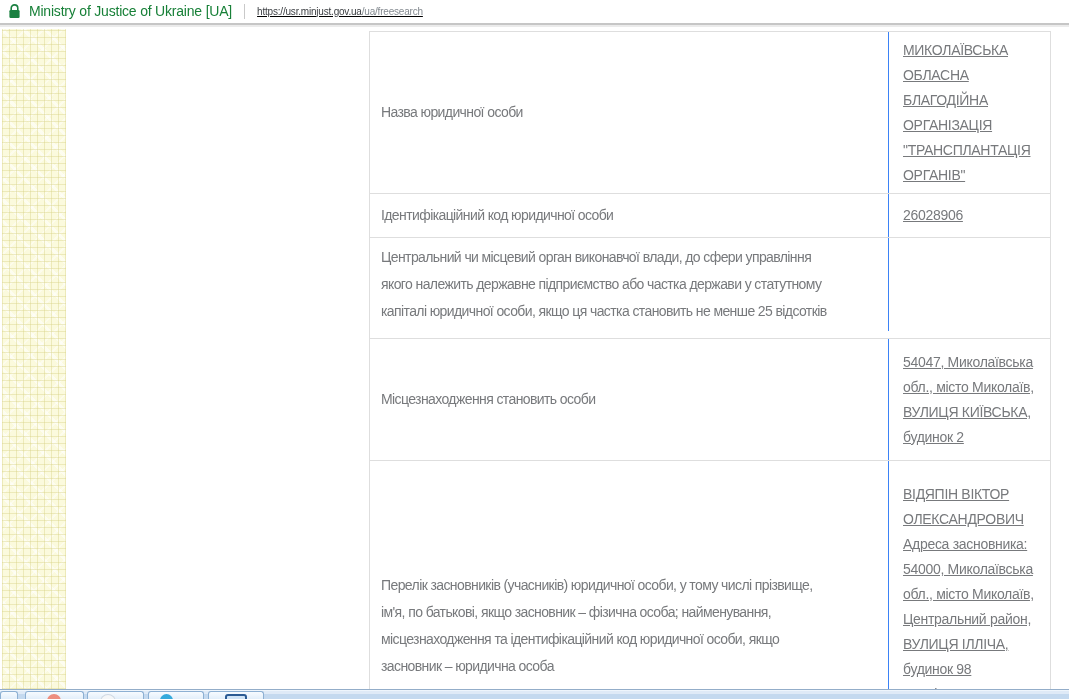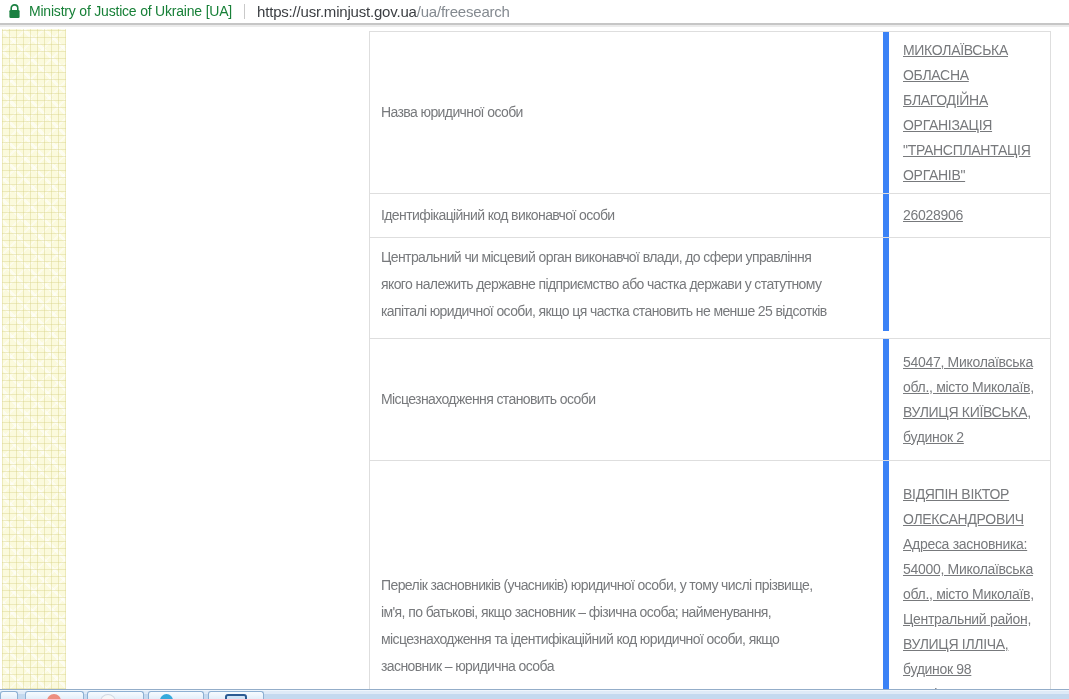--- a/index.html
+++ b/index.html
@@ -6,21 +6,21 @@
   html,body { width:1069px; height:699px; overflow:hidden; background:#fff;
               font-family:"Liberation Sans", sans-serif; }
   .page { position:relative; width:879px; height:699px; background:#fff;padding-left:22px; }
 
   
   .addr-bar { position:absolute; left:0; top:0; width:1069px; height:22px;
               background:#fff; display:flex; align-items:center; }
   .lock { width:13px; height:15px; margin-left:8px; flex:0 0 auto; }
   .site-identity { margin-left:8px; font-size:14px; letter-spacing:-0.2px; color:#188038; white-space:nowrap; }
   .addr-sep { width:1px; height:15px; background:#c9c9c9; margin:0 12px; }
-  .url { font-size:15px; letter-spacing:-0.2px; white-space:nowrap; }
+  .url { font-size:10px; letter-spacing:-0.2px; white-space:nowrap;text-decoration:underline; }
   .url .domain { color:#3b3e42; }
   .url .path { color:#848a90; }
   .chrome-edge { position:absolute; left:0; top:22px; width:1069px; height:7px;
                  background:linear-gradient(#ffffff 0 1px, #c6c6c6 1px 3px, #ebebeb 3px 5px, #ffffff 5px 7px); }
 
   
   .pattern-strip { position:absolute; left:2px; top:29px; width:64px; height:660px;
                    background-color:#fbfadd;
                    background-image:
                      repeating-linear-gradient(0deg,  rgba(214,208,130,0.40) 0 1px, transparent 1px 7px),
@@ -31,21 +31,21 @@
   
   .records-table { position:absolute; left:369px; top:31px; width:682px;
                    border-top:1px solid #dedede; border-left:1px solid #dedede; border-right:1px solid #dedede; }
   .t-row { display:flex; border-bottom:1px solid #dedede; }
   .t-row.r1 { height:162px; }
   .t-row.r2 { height:44px; }
   .t-row.r3 { height:101px;flex-direction:column; }
   .t-row.r4 { height:122px; }
   .t-row.r5 { height:330px; border-bottom:none; }
   .cell { color:#77797c; white-space:pre-line; }
-  .cell.label { width:519px; border-right:6px solid #3b82f6; padding:6px 10px 6px 11px;
+  .cell.label { width:519px; border-right:1px solid #3b82f6; padding:6px 10px 6px 11px;
                 font-size:14px; letter-spacing:-0.6px; line-height:27px;
                 display:flex; align-items:center; }
   .cell.value { flex:1; padding:6px 6px 6px 14px;
                 font-size:14px; letter-spacing:-0.3px; line-height:25px;
                 display:flex; align-items:center;text-decoration:underline; }
   .t-row.r5 .cell.value { align-items:flex-start; padding-top:21px; }
 
   
   .taskbar { position:absolute; left:0; top:689px; width:1069px; height:10px;
              background:linear-gradient(#eef5fc 0 1px, #dfeaf7 1px 4px, #c4d9ef 4px 10px);
@@ -82,21 +82,21 @@
       <div class="cell label">Назва юридичної особи</div>
       <div class="cell value">МИКОЛАЇВСЬКА
 ОБЛАСНА
 БЛАГОДІЙНА
 ОРГАНІЗАЦІЯ
 "ТРАНСПЛАНТАЦІЯ
 ОРГАНІВ"</div>
     </div>
 
     <div class="t-row r2">
-      <div class="cell label">Ідентифікаційний код виконавчої особи</div>
+      <div class="cell label">Ідентифікаційний код юридичної особи</div>
       <div class="cell value">26028906</div>
     </div>
 
     <div class="t-row r3">
       <div class="cell label">Центральний чи місцевий орган виконавчої влади, до сфери управління
 якого належить державне підприємство або частка держави у статутному
 капіталі юридичної особи, якщо ця частка становить не менше 25 відсотків</div>
       <div class="cell value"></div>
     </div>
 

